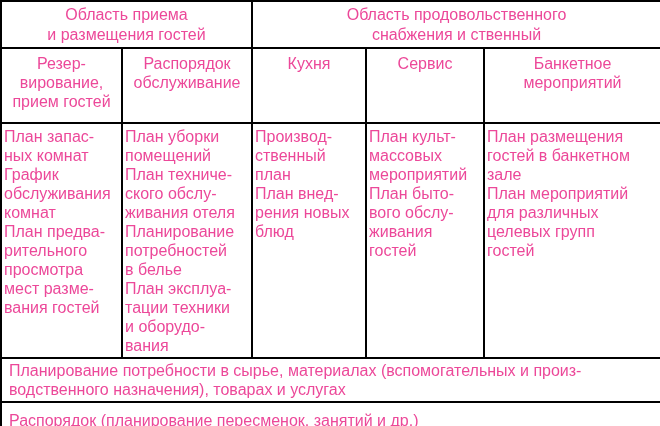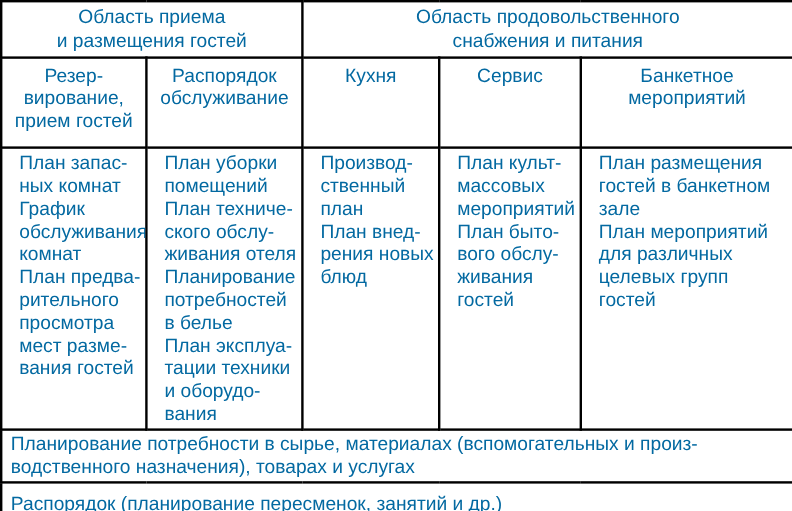--- a/index.html
+++ b/index.html
@@ -6,21 +6,21 @@
     margin: 0;
     padding: 0;
     background: #ffffff;
   }
   .page {
     width: 660px;
     height: 426px;
     background: #ffffff;
     box-sizing: border-box;
     font-family: "Liberation Sans", sans-serif;
-    color: #0369a1;
+    color: #ec4899;
   }
   table.planning {
     width: 660px;
     height: 426px;
     border-collapse: collapse;
     table-layout: fixed;
     font-size: 16px;
     line-height: 1.19;
   }
   table.planning th,
@@ -41,21 +41,21 @@
     padding: 1px 2px;
   }
   tr.col-header-row th {
     text-align: center;
     vertical-align: top;
     padding: 5px 2px 2px 2px;
   }
   tr.body-row td {
     vertical-align: top;
     text-align: left;
-    padding: 3px 2px 2px 14px;
+    padding: 3px 2px 2px 2px;
   }
   .plan-item {
     white-space: pre-line;
     margin: 0;
   }
   tr.footer-row td {
     vertical-align: middle;
     text-align: left;
     padding: 2px 4px 2px 7px;
     margin-left: 39px;
@@ -72,21 +72,21 @@
       <col style="width:114px">
       <col style="width:118px">
       <col style="width:177px">
     </colgroup>
 
     <tbody>
         <tr class="group-header-row" style="height:47px">
       <th colspan="2" class="pre">Область приема
 и размещения гостей</th>
       <th colspan="3" class="pre">Область продовольственного
-снабжения и питания</th>
+снабжения и ственный</th>
     </tr>
 
     <tr class="col-header-row" style="height:75px">
       <th class="pre">Резер-
 вирование,
 прием гостей</th>
       <th class="pre">Распорядок
 обслуживание</th>
       <th class="pre">Кухня</th>
       <th class="pre">Сервис</th>

